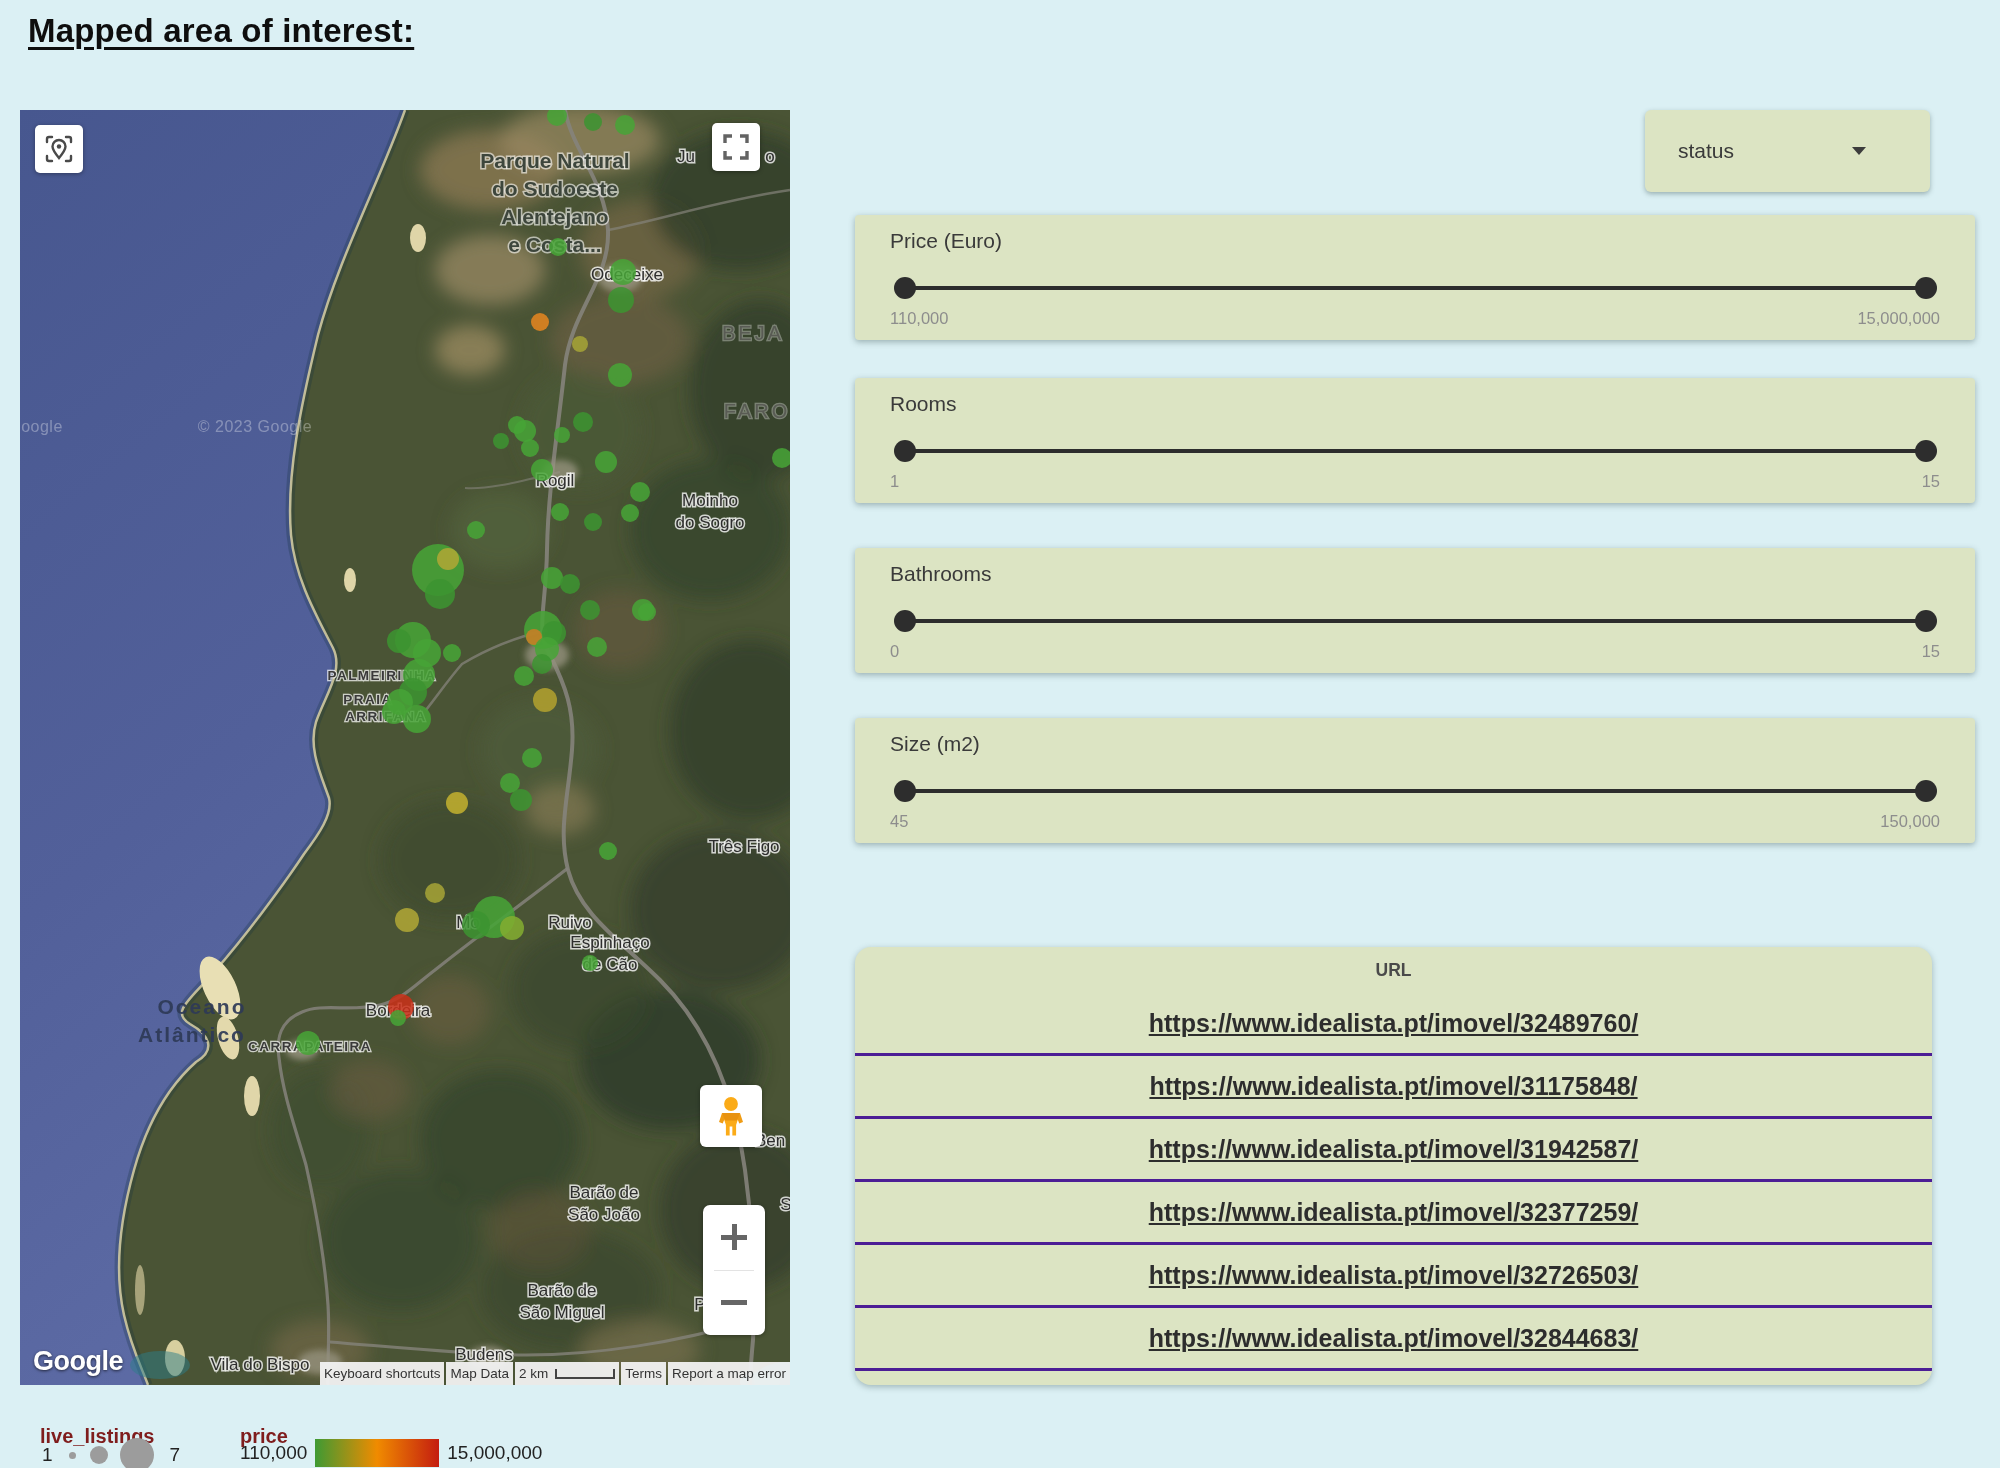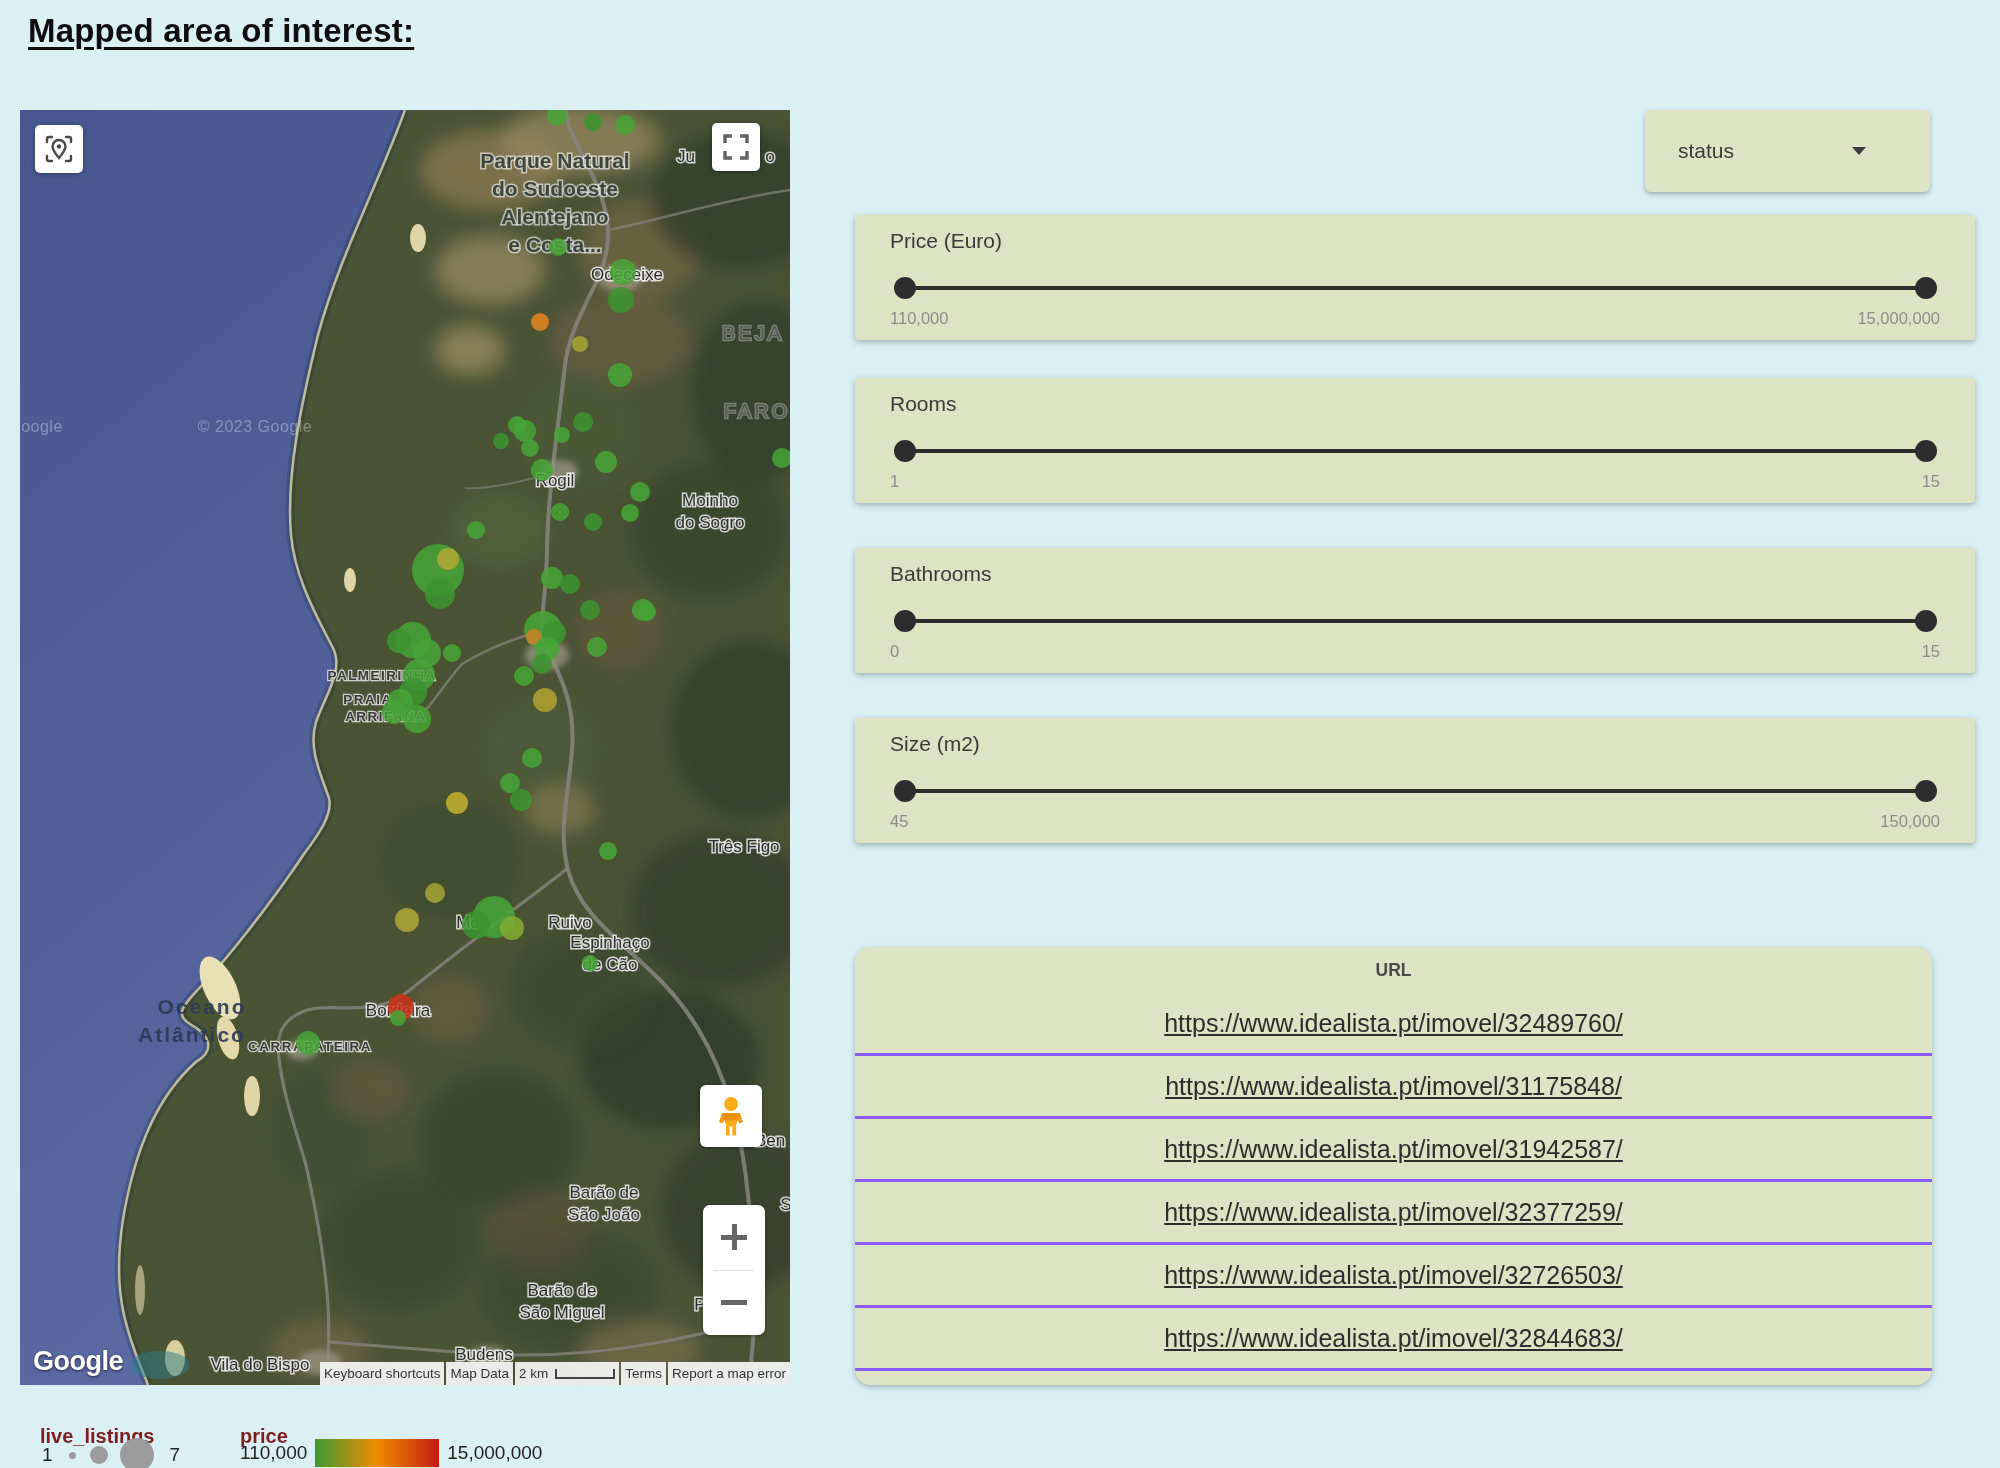--- a/index.html
+++ b/index.html
@@ -55,22 +55,22 @@
   .track{position:relative;height:4px;background:#2d2d2d;border-radius:2px;margin:33px 14px 0 15px;}
   .knob{position:absolute;top:50%;width:22px;height:22px;border-radius:50%;background:#2d2d2d;cursor:pointer;}
   .knob.l{left:0;transform:translate(-50%,-50%);}
   .knob.r{right:0;transform:translate(50%,-50%);}
   .minmax{display:flex;justify-content:space-between;margin-top:19px;font-size:16.5px;color:#8d8d8d;}
 
   .urltable{position:absolute;left:855px;top:947px;width:1077px;height:438px;background:#dce4c3;border-radius:16px;
             box-shadow:0 2px 6px rgba(70,95,95,.4);overflow:hidden;}
   .urlhead{height:46px;display:flex;align-items:center;justify-content:center;font-size:17.5px;font-weight:700;color:#4a4a4a;}
   .urlrow{height:60px;display:flex;align-items:center;justify-content:center;}
-  .urlrow + .urlrow{border-top:3px solid #8b5cf6;}
-  .urlrow a{font-size:25px;color:#2d2d2d;text-decoration:underline;}
+  .urlrow + .urlrow{border-top:3px solid #4c1d95;}
+  .urlrow a{font-size:25px;color:#2d2d2d;text-decoration:underline;font-weight:bold;}
 
   
   .legtitle{position:absolute;font-size:20px;font-weight:700;color:#7f1d1d;margin-top:25px;}
   .legrow{position:absolute;display:flex;align-items:center;font-size:19px;color:#222;}
   .szdot{border-radius:50%;background:#9c9c9c;}
   .gradbar{width:124px;height:28px;margin:0 8px;}
 </style>
 </head>
 <body>
 

